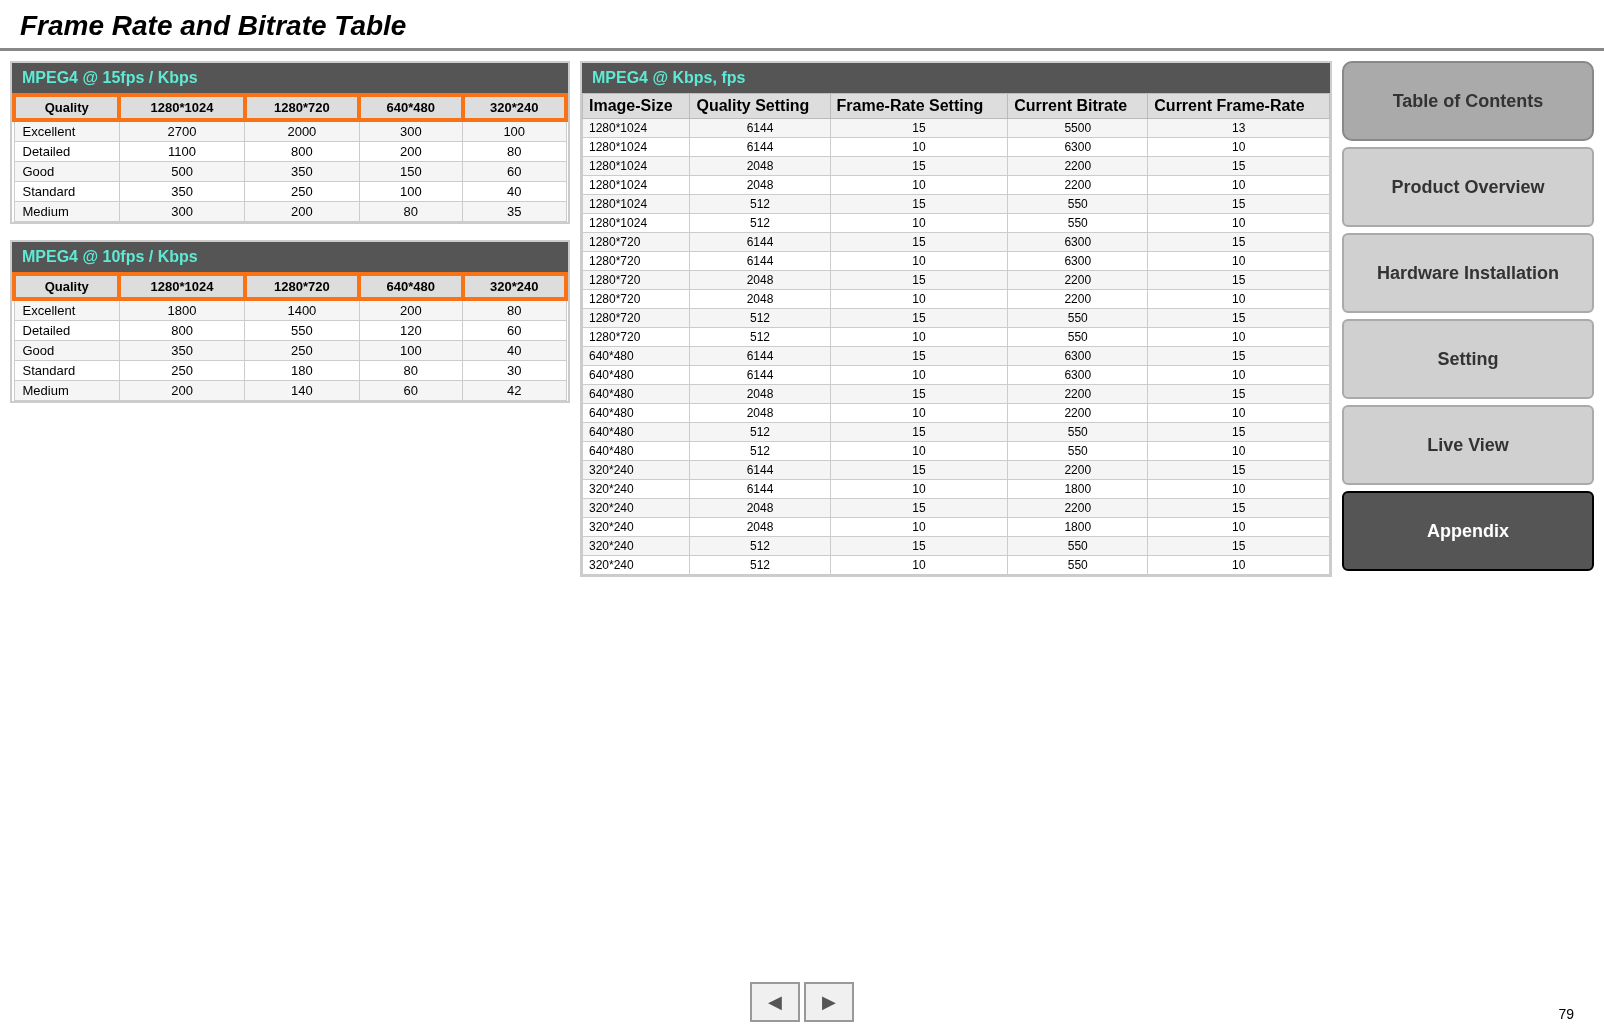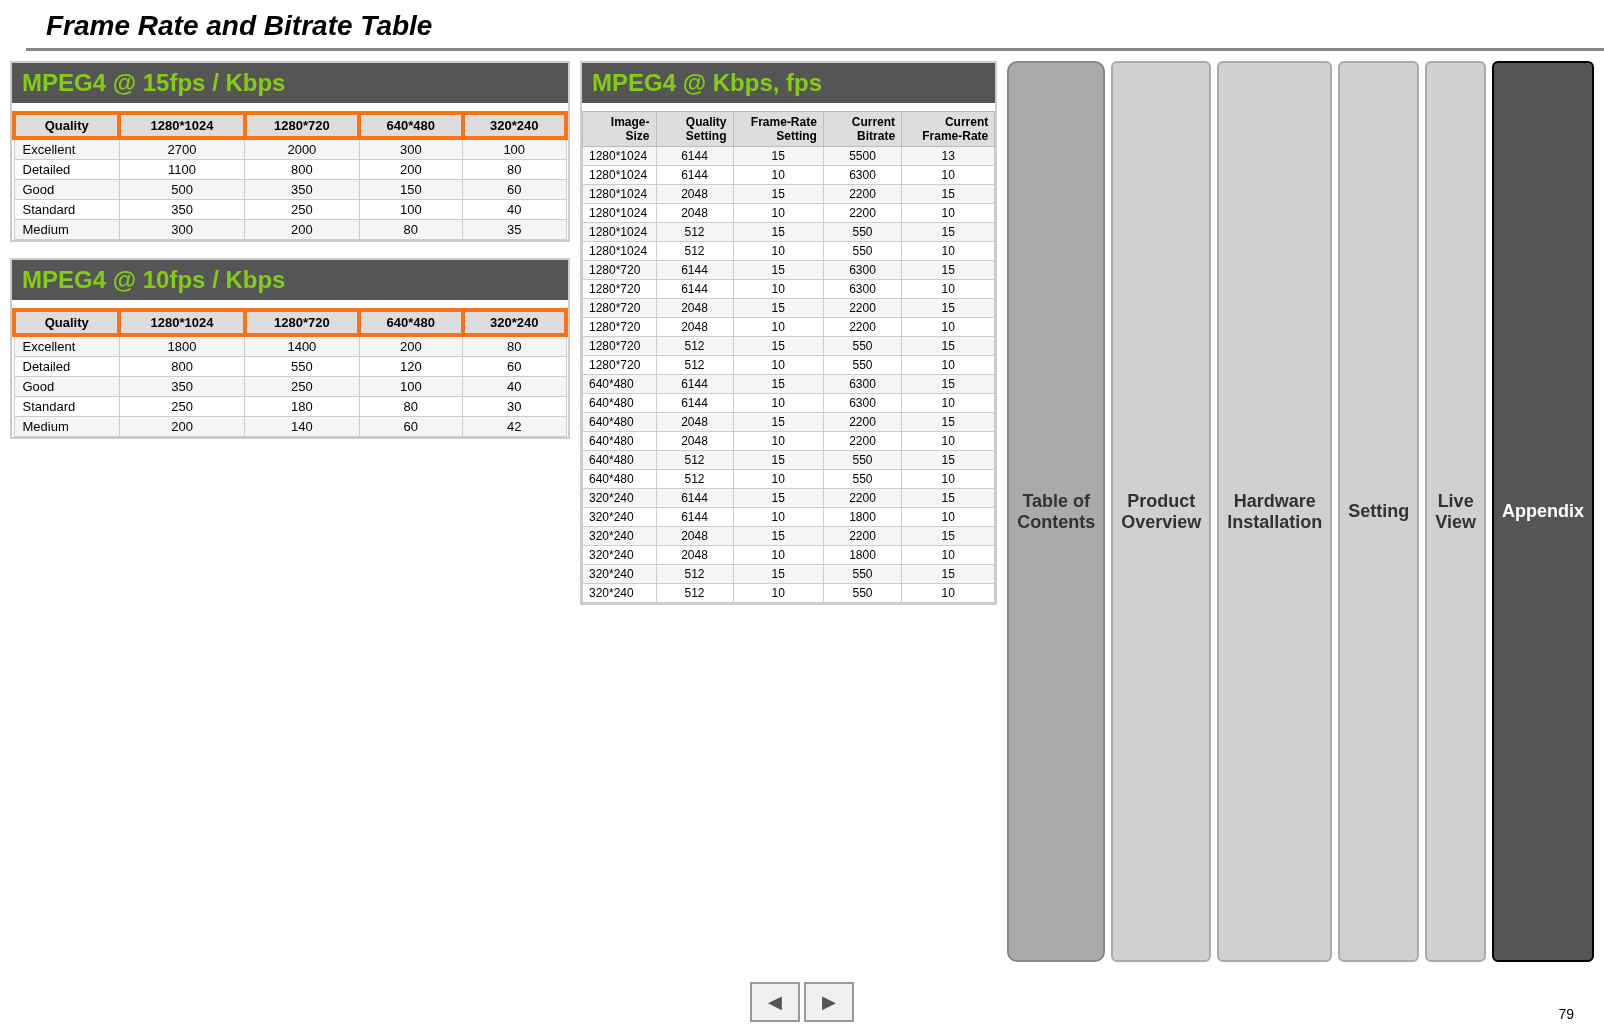--- a/index.html
+++ b/index.html
@@ -11,21 +11,20 @@
       display: flex;
       flex-direction: column;
     }
 
     .page-header {
       padding: 10px 20px 6px 20px;
       border-bottom: 3px solid #888;
       display: flex;
       align-items: flex-start;
       gap: 20px;
-      margin-left: 26px;
     }
 
     .page-header h1 {
       font-size: 28px;
       font-weight: bold;
       font-style: italic;
     }
 
     .main-content {
       display: flex;
@@ -43,31 +42,32 @@
 
     .center-panel {
       flex: 1;
       display: flex;
       flex-direction: column;
     }
 
     .right-panel {
       flex: 0 0 252px;
       display: flex;
+      flex-direction: column;
       gap: 6px;
     }
 
     
     .section-header {
       background: #555;
-      color: #84cc16;
-      font-size: 24px;
+      color: #5eead4;
+      font-size: 16px;
       font-weight: bold;
       padding: 6px 10px;
-      margin-bottom: 8px;
+      margin-bottom: 0;
     }
 
     
     .data-table {
       width: 100%;
       border-collapse: collapse;
       font-size: 13px;
     }
 
     .data-table th {
@@ -92,22 +92,22 @@
     }
 
     .data-table td:first-child {
       text-align: left;
     }
 
     .center-table th {
       background: #ddd;
       border: 1px solid #bbb;
       padding: 3px 6px;
-      text-align: right;
-      font-size: 12px;
+      text-align: left;
+      font-size: 16px;
     }
 
     .center-table td {
       border: 1px solid #ccc;
       padding: 2px 6px;
       text-align: center;
       font-size: 12px;
     }
 
     .center-table td:first-child {

